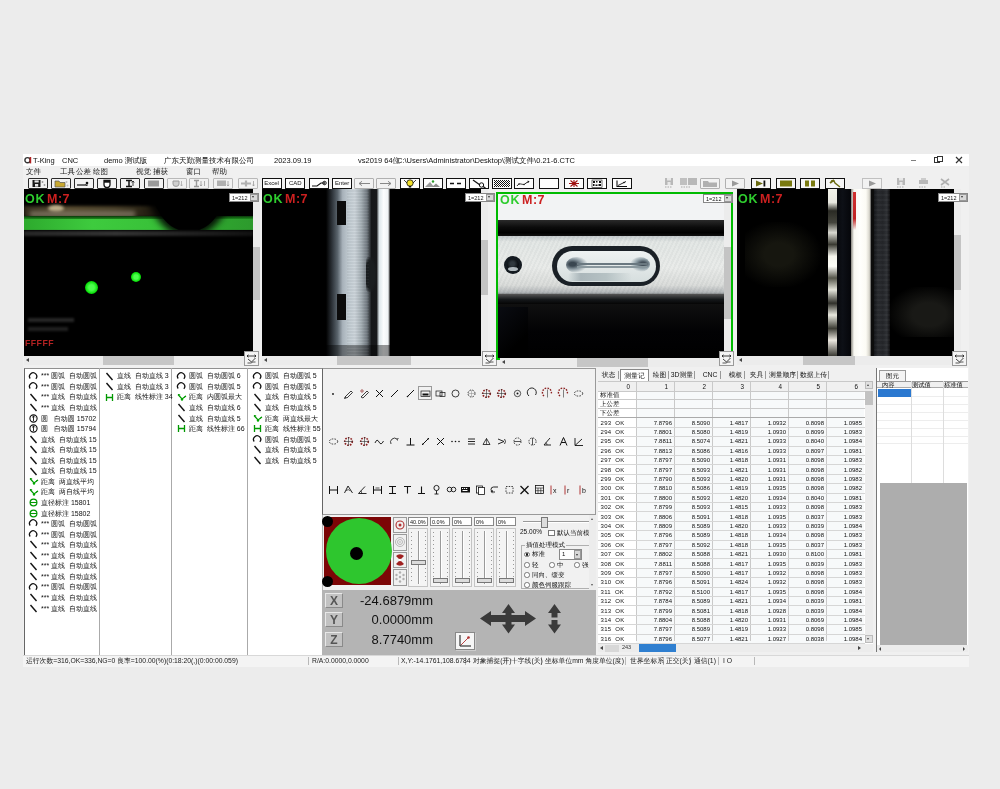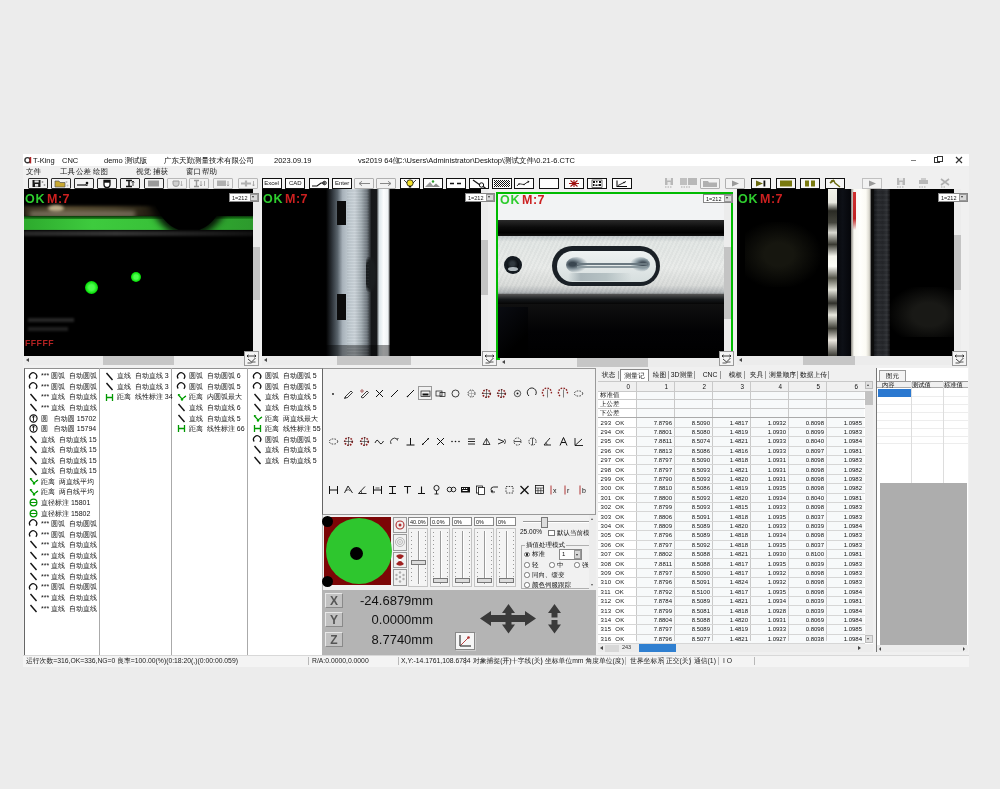--- a/index.html
+++ b/index.html
@@ -30,21 +30,21 @@
 <div class="tx" style="left:26px;top:168px;font-size:7.5px;color:#222;">文件</div>
 <div class="tx" style="left:43px;top:168px;font-size:7.5px;color:#222;margin-top:24px;">模式</div>
 <div class="tx" style="left:60px;top:168px;font-size:7.5px;color:#222;">工具</div>
 <div class="tx" style="left:76px;top:168px;font-size:7.5px;color:#222;">公差</div>
 <div class="tx" style="left:93px;top:168px;font-size:7.5px;color:#222;">绘图</div>
 <div class="tx" style="left:110px;top:160px;font-size:10px;color:#222;margin-top:20px;">坐标系统</div>
 <div class="tx" style="left:136px;top:168px;font-size:7.5px;color:#222;">视觉</div>
 <div class="tx" style="left:153px;top:168px;font-size:7.5px;color:#222;">捕获</div>
 <div class="tx" style="left:169px;top:180px;font-size:7.5px;color:#222;">设置</div>
 <div class="tx" style="left:186px;top:168px;font-size:7.5px;color:#222;">窗口</div>
-<div class="tx" style="left:202px;top:168px;font-size:7.5px;color:#222;">帮助</div>
+<div class="tx" style="left:212px;top:168px;font-size:7.5px;color:#222;">帮助</div>
 <div class="a" style="left:23px;top:176px;width:946px;height:12.5px;background:#f0f0f0;"></div>
 <div class="a" style="left:28px;top:177.5px;width:20px;height:11px;background:#f2f2f2;border:1px solid #2a2a2a;border-radius:1px">
     <svg width="18" height="9" viewBox="0 0 18 9" style="position:absolute;left:0;top:0">
       <rect x="3.5" y="1" width="8" height="7" fill="#1a1a1a"></rect>
       <rect x="5.5" y="1.4" width="4.2" height="2.1" fill="#e8e8e8"></rect>
       <rect x="6" y="5" width="3.2" height="2.6" fill="#e8e8e8"></rect>
       <circle cx="13.5" cy="3" r="0.9" fill="#999"></circle>
       <circle cx="15.5" cy="6" r="0.9" fill="#999"></circle>
     </svg>
   </div>

